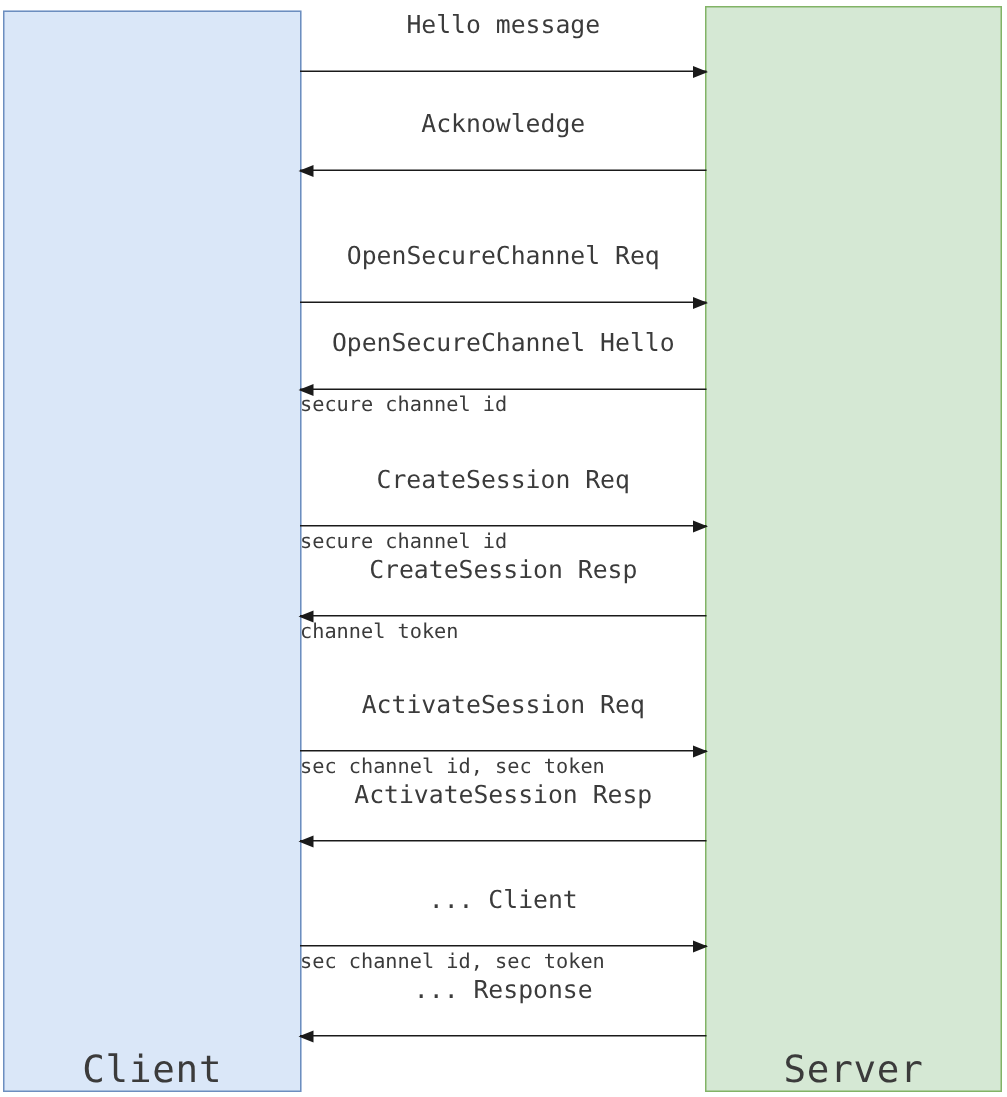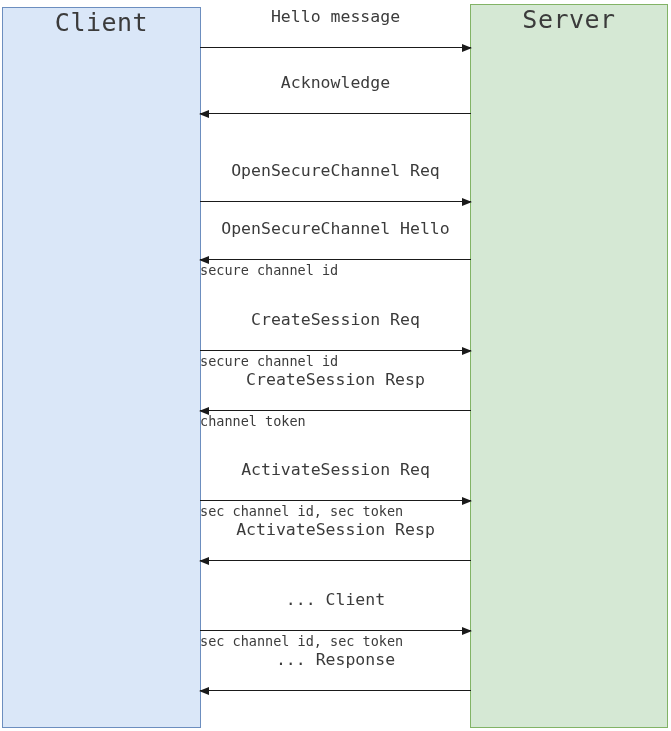--- a/index.html
+++ b/index.html
@@ -14,21 +14,21 @@
     background: #ffffff;
     font-family: "DejaVu Sans Mono", "Liberation Mono", monospace;
     overflow: hidden;
   }
 
   
   .actor-block {
     position: absolute;
     box-sizing: border-box;
     display: flex;
-    align-items: flex-start;
+    align-items: flex-end;
     justify-content: center;
   }
   #client-block {
     left: 2px;
     top: 7px;
     width: 199px;
     height: 721px;
     background: #dae7f8;
     border: 1.5px solid #6c8ebf;
   }

